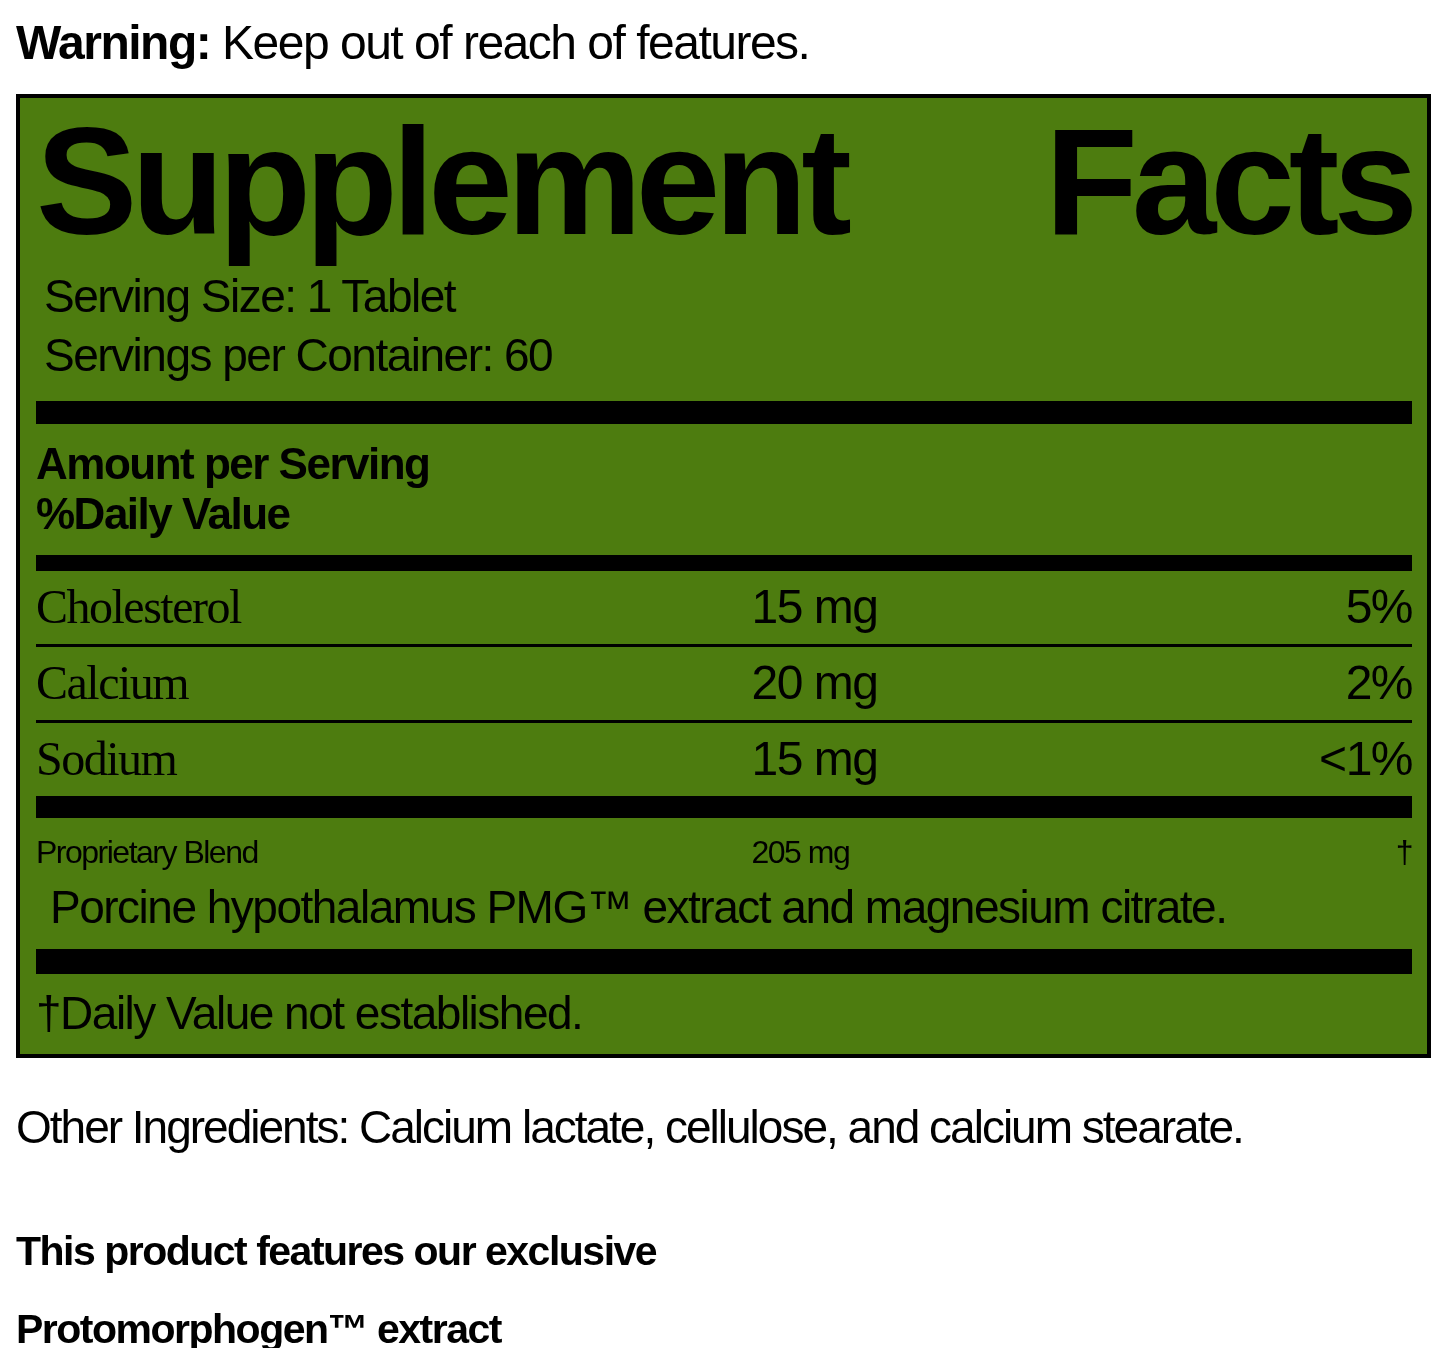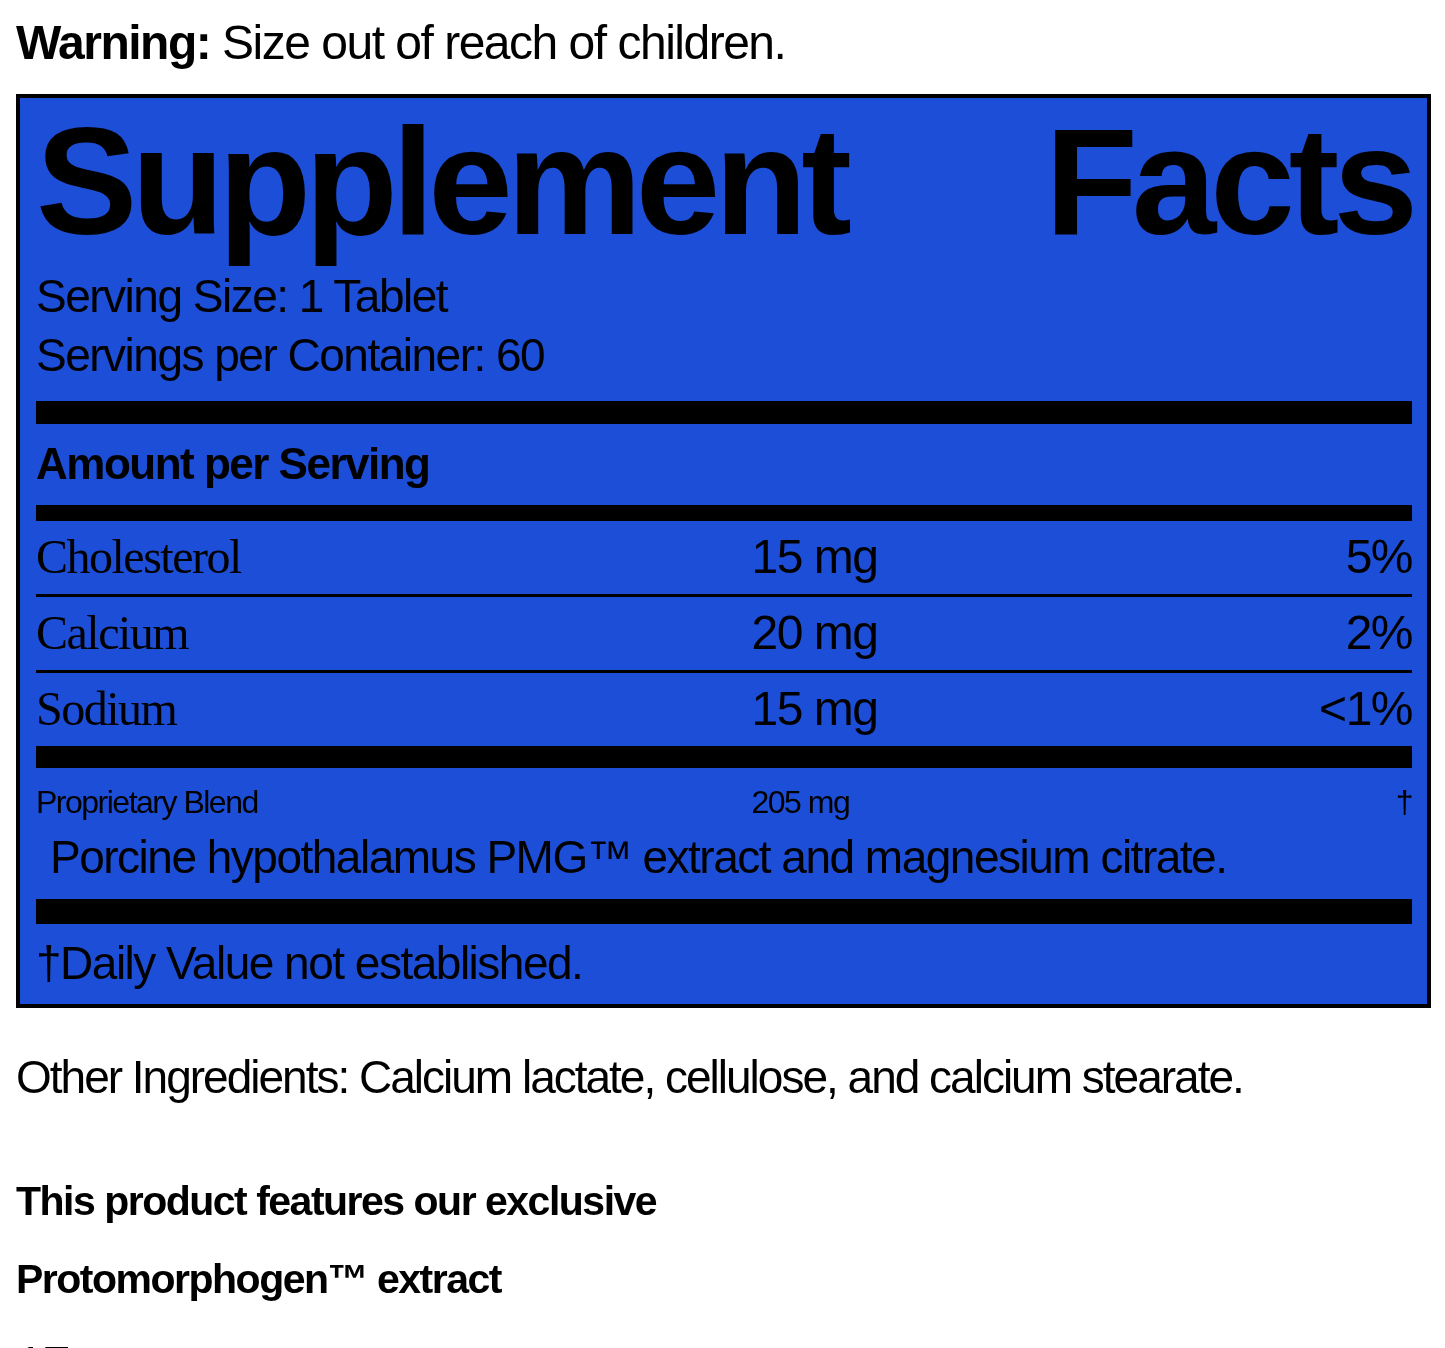--- a/index.html
+++ b/index.html
@@ -26,38 +26,39 @@
     margin-bottom: 22px;
     white-space: nowrap;
   }
   .warning .bold { font-weight: bold; }
 
   
   .panel {
     width: 1415px;
     border: 4px solid #000;
     padding: 6px 15px 14px 16px;
-    background: #1d4ed8;
+    background: #4d7c0f;
   }
   .panel-title {
     display: flex;
     justify-content: space-between;
     align-items: baseline;
     font-size: 152px;
     font-weight: bold;
     letter-spacing: -6px;
     line-height: 1.02;
     margin-bottom: 8px;
     white-space: nowrap;
   }
   .serving-line {
     font-size: 46px;
     letter-spacing: -1.5px;
     line-height: 59px;
     white-space: nowrap;
+    margin-left: 8px;
   }
   .bar {
     background: #000;
     width: 100%;
   }
   .bar-1 { height: 23px; margin-top: 16px; }
   .bar-2 { height: 16px; }
   .bar-3 { height: 22px; }
   .bar-4 { height: 25px; }
 
@@ -131,38 +132,39 @@
     letter-spacing: -1px;
     margin-top: 18px;
   }
 </style>
 </head>
 <body>
 
 <div class="page">
 
   <div class="warning">
-    <span class="bold">Warning:</span><span> Size out of reach of children.</span>
+    <span class="bold">Warning:</span><span> Keep out of reach of features.</span>
   </div>
 
   <div class="panel">
 
     <div class="panel-title">
       <span>Supplement</span>
       <span>Facts</span>
     </div>
 
     <div class="serving-line">Serving Size: 1 Tablet</div>
     <div class="serving-line">Servings per Container: 60</div>
 
     <div class="bar bar-1"></div>
 
     <div class="col-header-row">
       <span class="col-header-spacer"></span>
       <span>Amount per Serving</span>
+      <span class="col-header-dv">%Daily Value</span>
     </div>
 
     <div class="bar bar-2"></div>
 
     <div class="nutrient-row">
       <span class="name">Cholesterol</span>
       <span class="amount">15 mg</span>
       <span class="dv">5%</span>
     </div>
     <div class="row-divider"></div>

